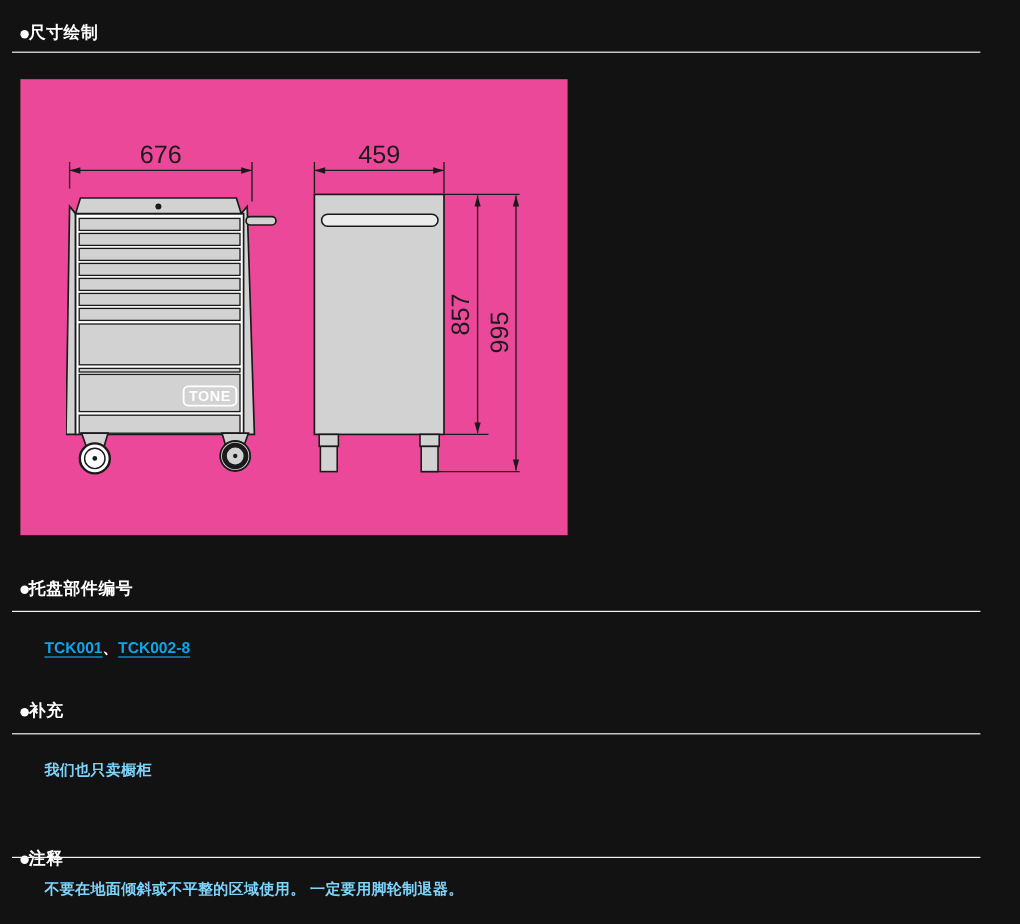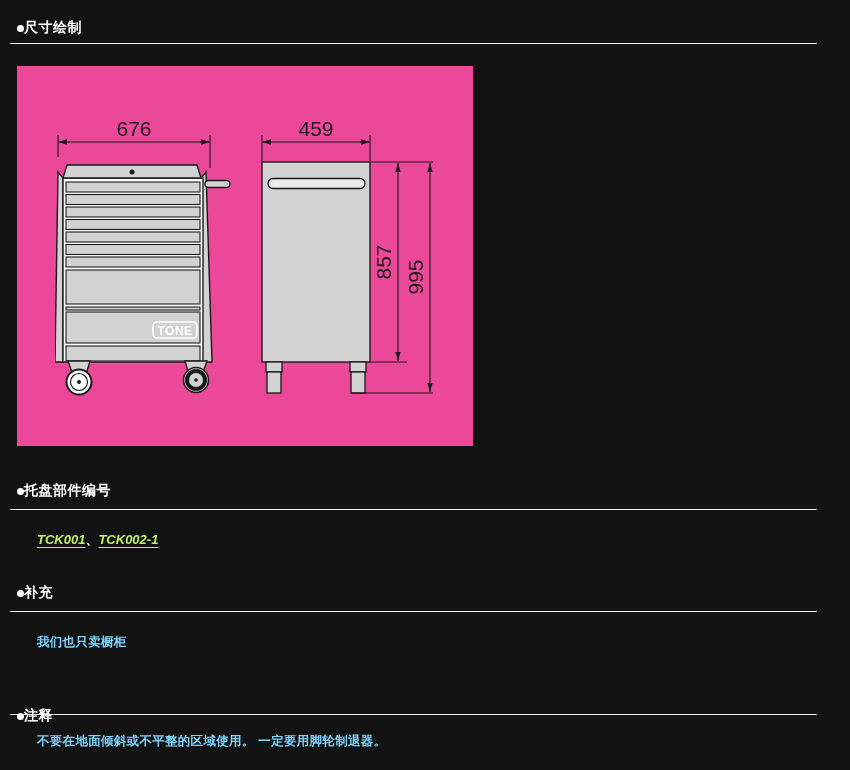--- a/index.html
+++ b/index.html
@@ -20,21 +20,21 @@
     position:absolute; left:10px; width:807px; height:1px; background:#f2f2f2;
   }
   .drawing-box {
     position:absolute; left:17px; top:66px; width:456px; height:380px;
     background:#ec4899;
     text-align:center;
   }
   .links-line {
     position:absolute; left:37px; font-size:13px; font-weight:bold; color:#ffffff;
   }
-  .part-link { color:#bef264; text-decoration:underline; text-underline-offset:3px; cursor:pointer;font-style:italic; }
+  .part-link { color:#0ea5e9; text-decoration:underline; text-underline-offset:3px; cursor:pointer; }
   .sep { text-decoration:none; }
   .body-text {
     position:absolute; left:37px; font-size:12.5px; font-weight:600; color:#7dd3fc;
     letter-spacing:0.3px;
   }
   svg text.dim {
     font-family:"Liberation Sans","DejaVu Sans",sans-serif;
     font-size:21px; fill:#1a1a1a;
   }
   svg text.logo {
@@ -136,21 +136,21 @@
     </g>
   </svg>
 </div>
 
 <div class="heading" style="top:483px">
   <span class="bullet"></span>
   <span>托盘部件编号</span>
 </div>
 <div class="divider" style="top:509px"></div>
 <div class="links-line" style="top:531px">
-  <a class="part-link">TCK001</a><span class="sep">、</span><a class="part-link">TCK002-1</a>
+  <a class="part-link">TCK001</a><span class="sep">、</span><a class="part-link">TCK002-8</a>
 </div>
 
 <div class="heading" style="top:585px">
   <span class="bullet"></span>
   <span>补充</span>
 </div>
 <div class="divider" style="top:611px"></div>
 <div class="body-text" style="top:634px">我们也只卖橱柜</div>
 
 <div class="heading" style="top:708px">

